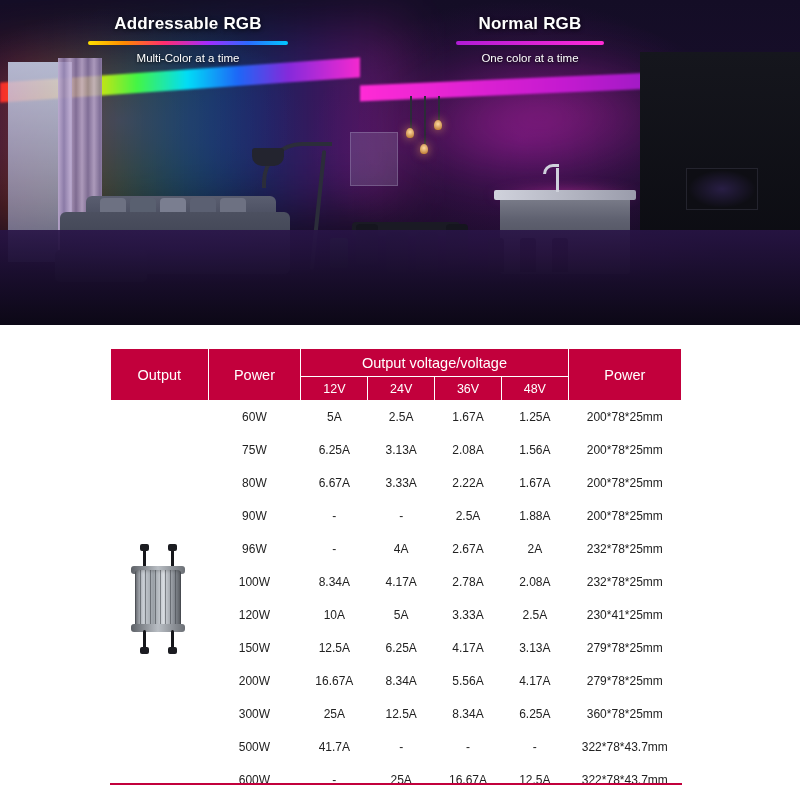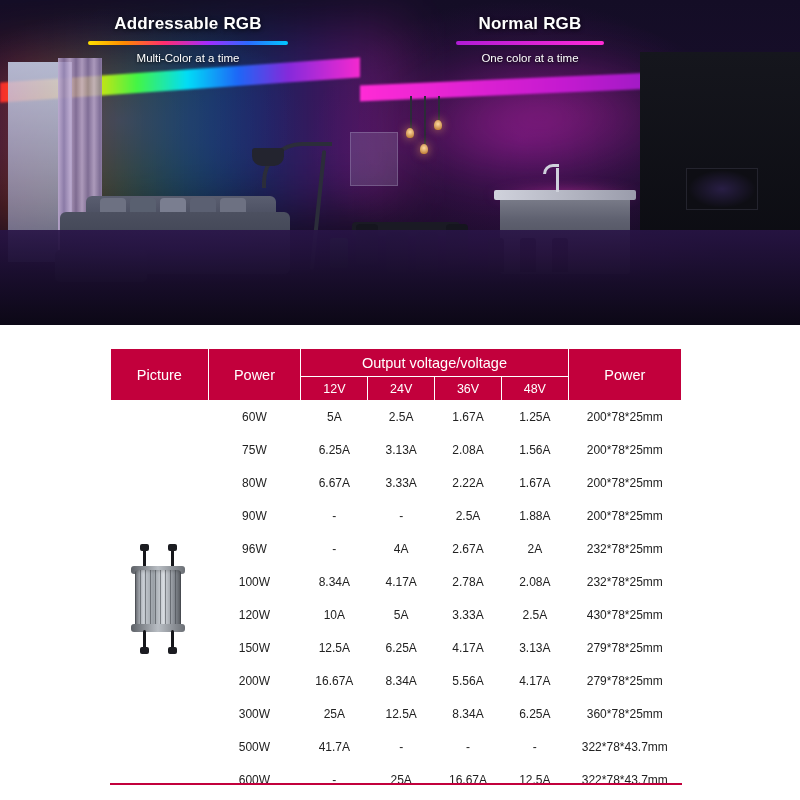--- a/index.html
+++ b/index.html
@@ -395,21 +395,21 @@
     <div class="label-title">Normal RGB</div>
     <div class="magenta-bar"></div>
     <div class="label-sub">One color at a time</div>
   </div>
 </div>
 
 <div class="table-wrap">
   <table class="spec">
     <thead>
       <tr>
-        <th class="pic-cell th-main" rowspan="2">Picture</th>
+        <th class="pic-cell th-main" rowspan="2">Output</th>
         <th class="col-power th-main" rowspan="2">Power</th>
         <th class="th-main th-big" colspan="4">Output voltage/voltage</th>
         <th class="col-size th-main" rowspan="2">Power</th>
       </tr>
       <tr>
         <th class="col-v th-sub">12V</th>
         <th class="col-v th-sub">24V</th>
         <th class="col-v th-sub">36V</th>
         <th class="col-v th-sub">48V</th>
       </tr>
@@ -478,21 +478,21 @@
           <td class="col-v">2.78A</td>
           <td class="col-v">2.08A</td>
           <td class="col-size">232*78*25mm</td>
         </tr>
         <tr>
           <td class="col-power">120W</td>
           <td class="col-v">10A</td>
           <td class="col-v">5A</td>
           <td class="col-v">3.33A</td>
           <td class="col-v">2.5A</td>
-          <td class="col-size">430*78*25mm</td>
+          <td class="col-size">230*41*25mm</td>
         </tr>
         <tr>
           <td class="col-power">150W</td>
           <td class="col-v">12.5A</td>
           <td class="col-v">6.25A</td>
           <td class="col-v">4.17A</td>
           <td class="col-v">3.13A</td>
           <td class="col-size">279*78*25mm</td>
         </tr>
         <tr>

